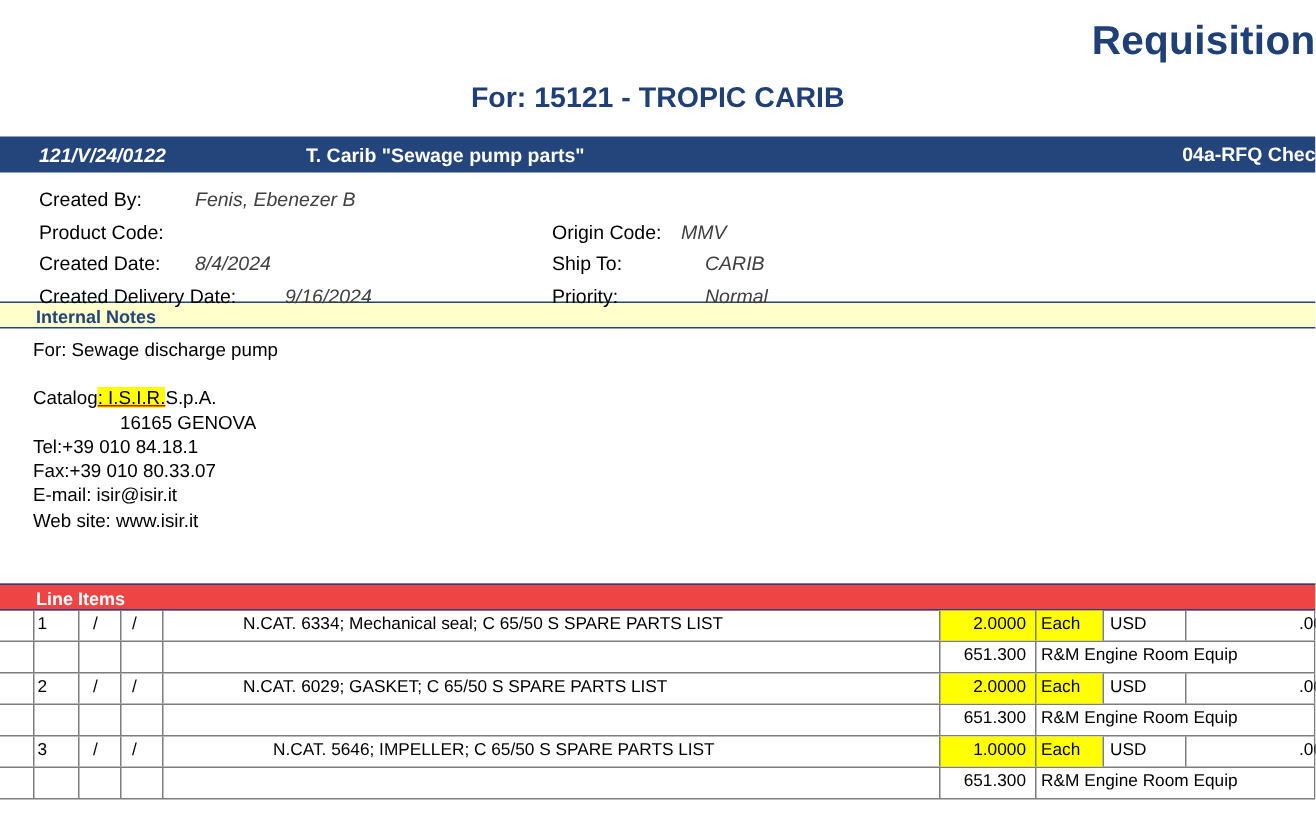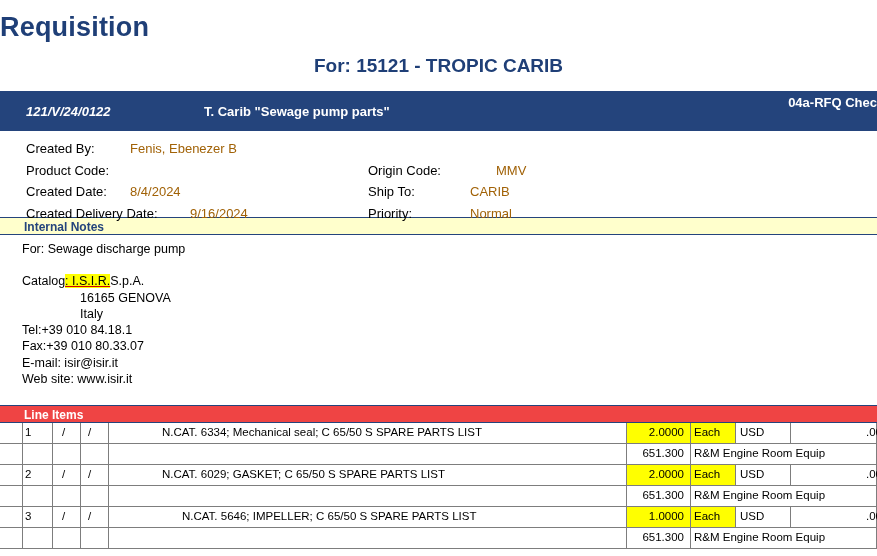--- a/index.html
+++ b/index.html
@@ -17,41 +17,41 @@
   }
   .page {
     position: relative;
     width: 877px;
     height: 556px;
     background: #ffffff;
   }
 
   
   .title {
-    text-align: left;
+    text-align: right;
     font-size: 27px;
     font-weight: bold;
     color: #1f3f77;
     padding-top: 12px;
     letter-spacing: 0.2px;
   }
   .subtitle {
     text-align: center;
     font-size: 19px;
     font-weight: bold;
     color: #1f3f77;
     padding-top: 12px;
   }
 
   
   .header-bar {
     margin-top: 14px;
     background: #24447c;
     color: #ffffff;
-    height: 40px;
+    height: 24px;
     display: flex;
     align-items: center;
     font-size: 13px;
     font-weight: bold;
     position: relative;
   }
   .header-bar .hb-req {
     font-style: italic;
     padding-left: 26px;
     width: 160px;
@@ -74,21 +74,21 @@
   .fields {
     position: relative;
     height: 86px;
     font-size: 13px;
   }
   .fld {
     position: absolute;
     white-space: nowrap;
   }
   .lbl { color: #000; }
-  .val { color: #a16207; }
+  .val { color: #404040; font-style: italic; }
 
   
   .section-banner {
     background: #ffffcc;
     border-top: 1px solid #24447c;
     border-bottom: 1px solid #24447c;
     height: 18px;
     font-size: 12px;
     font-weight: bold;
     color: #24447c;
@@ -178,37 +178,36 @@
     <span class="fld lbl" style="left:26px; top:32px;">Product Code:</span>
     <span class="fld val" style="left:130px; top:32px;"></span>
 
     <span class="fld lbl" style="left:26px; top:53px;">Created Date:</span>
     <span class="fld val" style="left:130px; top:53px;">8/4/2024</span>
 
     <span class="fld lbl" style="left:26px; top:75px;">Created Delivery Date:</span>
     <span class="fld val" style="left:190px; top:75px;">9/16/2024</span>
 
     <span class="fld lbl" style="left:368px; top:32px;">Origin Code:</span>
-    <span class="fld val" style="left:496px; top:32px;">MMV</span>
+    <span class="fld val" style="left:454px; top:32px;">MMV</span>
 
     <span class="fld lbl" style="left:368px; top:53px;">Ship To:</span>
     <span class="fld val" style="left:470px; top:53px;">CARIB</span>
 
     <span class="fld lbl" style="left:368px; top:75px;">Priority:</span>
     <span class="fld val" style="left:470px; top:75px;">Normal</span>
   </div>
 
   <div class="section-banner">Internal Notes</div>
 
   <div class="notes">
     <div class="line">For: Sewage discharge pump</div>
     <div class="line" style="height:16px;">&nbsp;</div>
     <div class="line"><span>Catalog</span><span class="hl underline-red">: I.S.I.R.</span><span>S.p.A.</span></div>
     <div class="line indent1">16165 GENOVA</div>
-    <div class="line indent1">Italy</div>
     <div class="line">Tel:+39 010 84.18.1</div>
     <div class="line">Fax:+39 010 80.33.07</div>
     <div class="line">E-mail: isir@isir.it</div>
     <div class="line">Web site: www.isir.it</div>
   </div>
 
   <div class="section-banner dark">Line Items</div>
 
   <div class="items">
 

